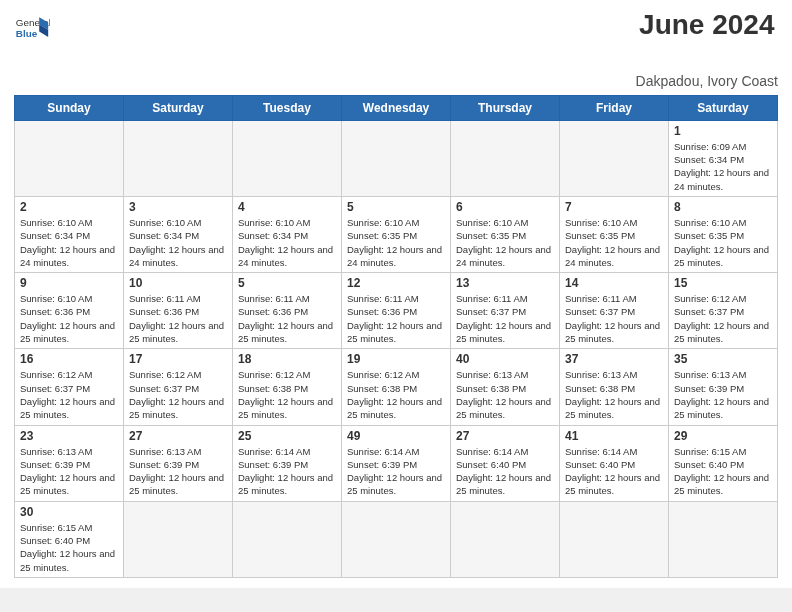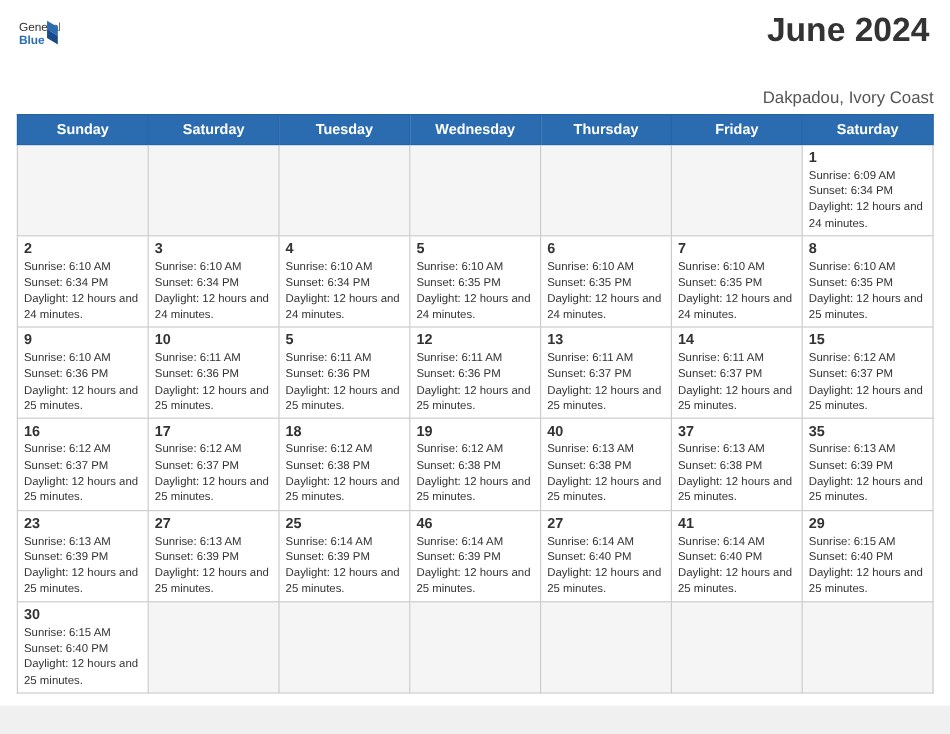--- a/index.html
+++ b/index.html
@@ -228,21 +228,21 @@
           </td>
           <td>
             <div class="day-number">27</div>
             <div class="day-info">Sunrise: 6:13 AM<br>Sunset: 6:39 PM<br>Daylight: 12 hours and 25 minutes.</div>
           </td>
           <td>
             <div class="day-number">25</div>
             <div class="day-info">Sunrise: 6:14 AM<br>Sunset: 6:39 PM<br>Daylight: 12 hours and 25 minutes.</div>
           </td>
           <td>
-            <div class="day-number">46</div>
+            <div class="day-number">49</div>
             <div class="day-info">Sunrise: 6:14 AM<br>Sunset: 6:39 PM<br>Daylight: 12 hours and 25 minutes.</div>
           </td>
           <td>
             <div class="day-number">27</div>
             <div class="day-info">Sunrise: 6:14 AM<br>Sunset: 6:40 PM<br>Daylight: 12 hours and 25 minutes.</div>
           </td>
           <td>
             <div class="day-number">41</div>
             <div class="day-info">Sunrise: 6:14 AM<br>Sunset: 6:40 PM<br>Daylight: 12 hours and 25 minutes.</div>
           </td>

